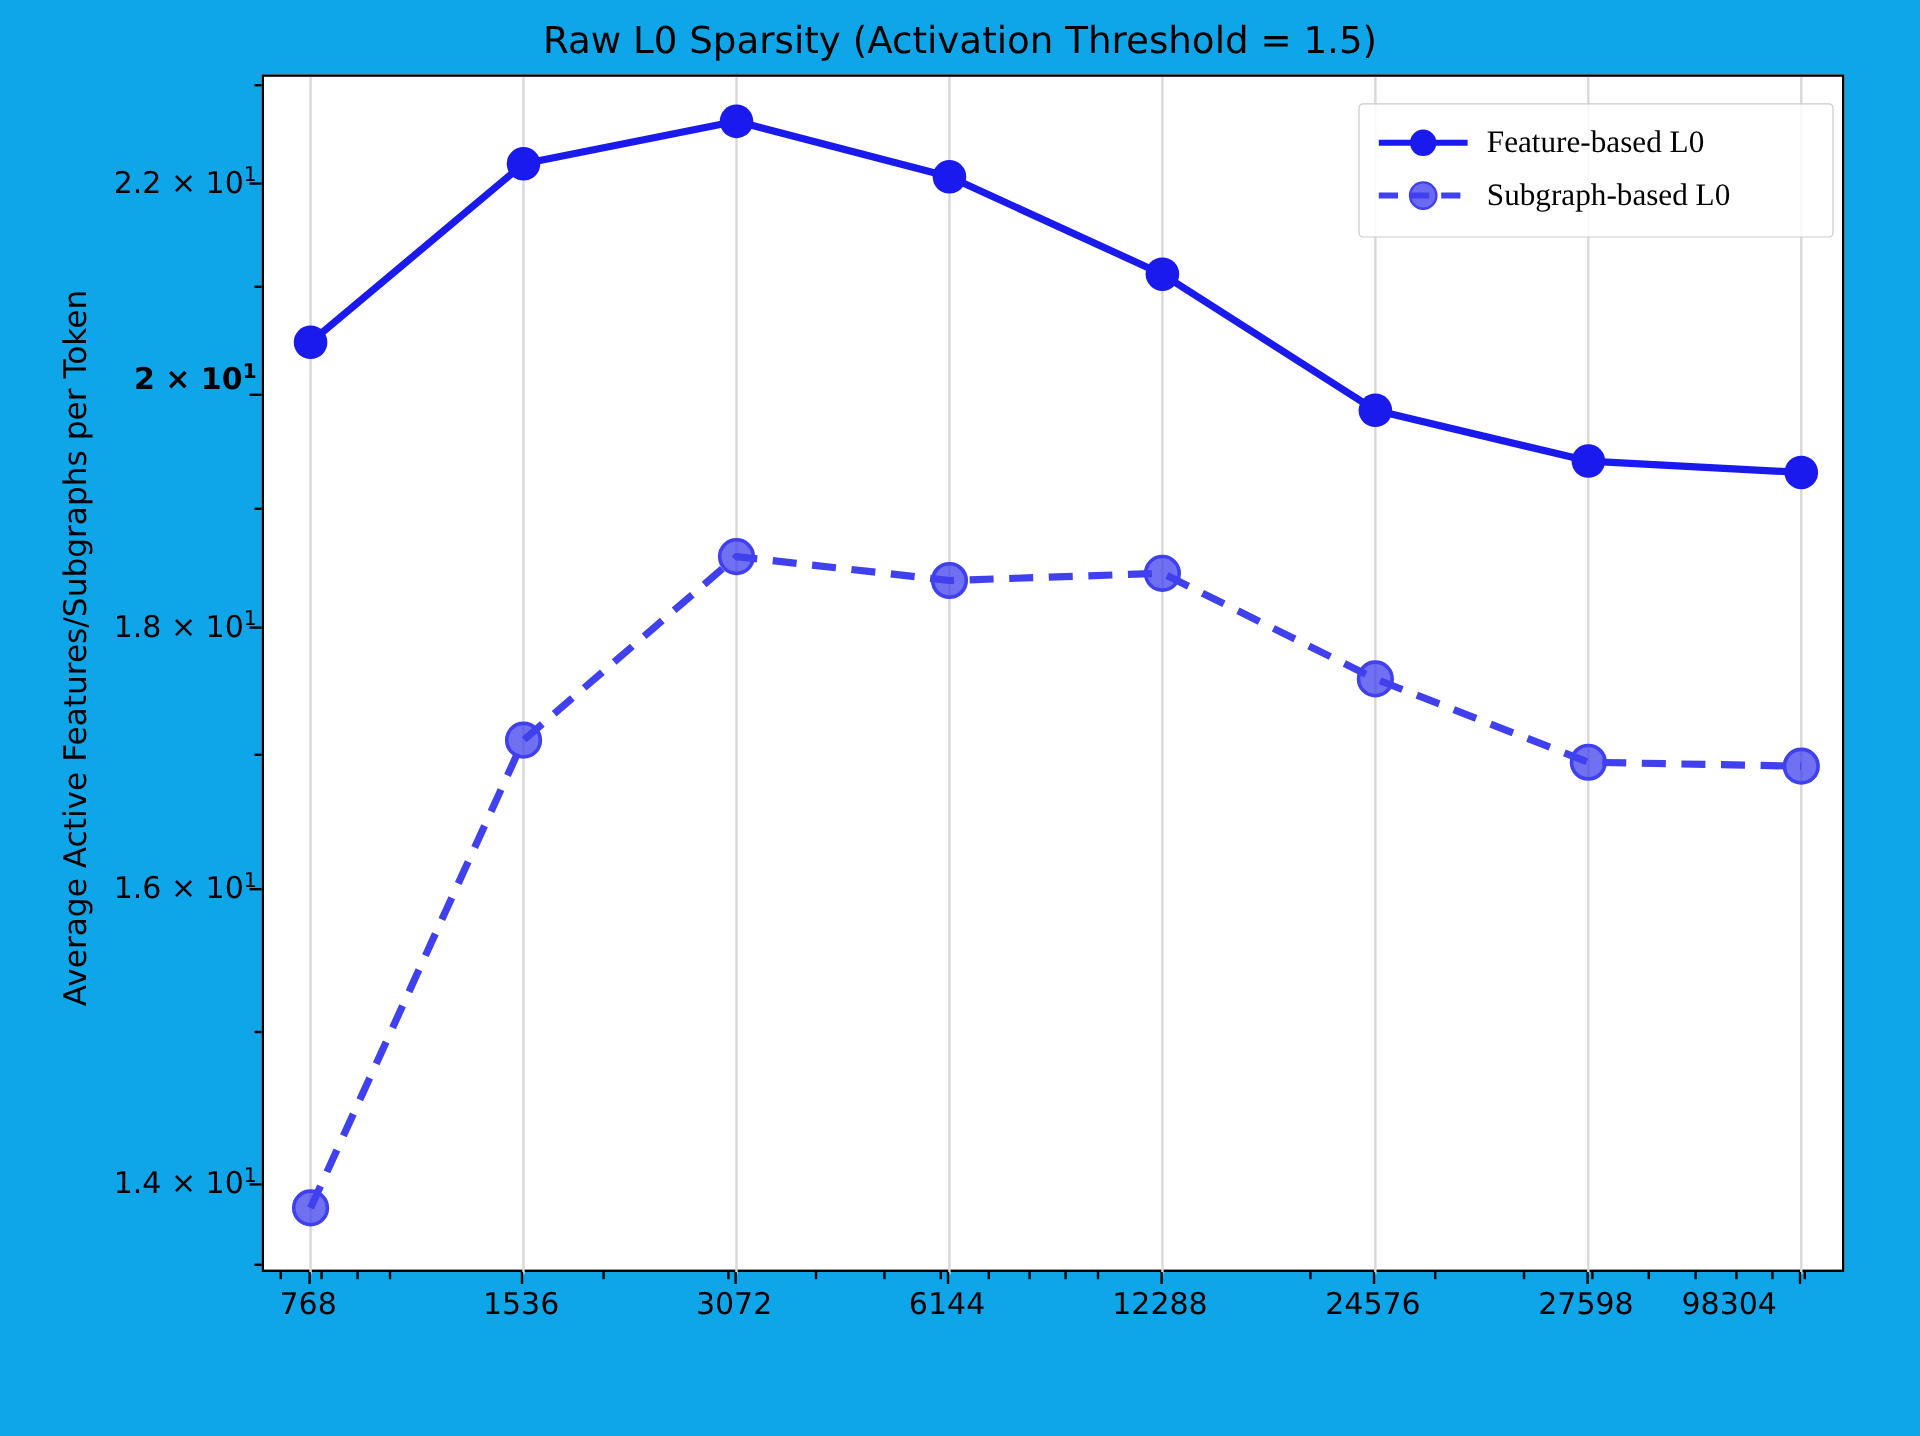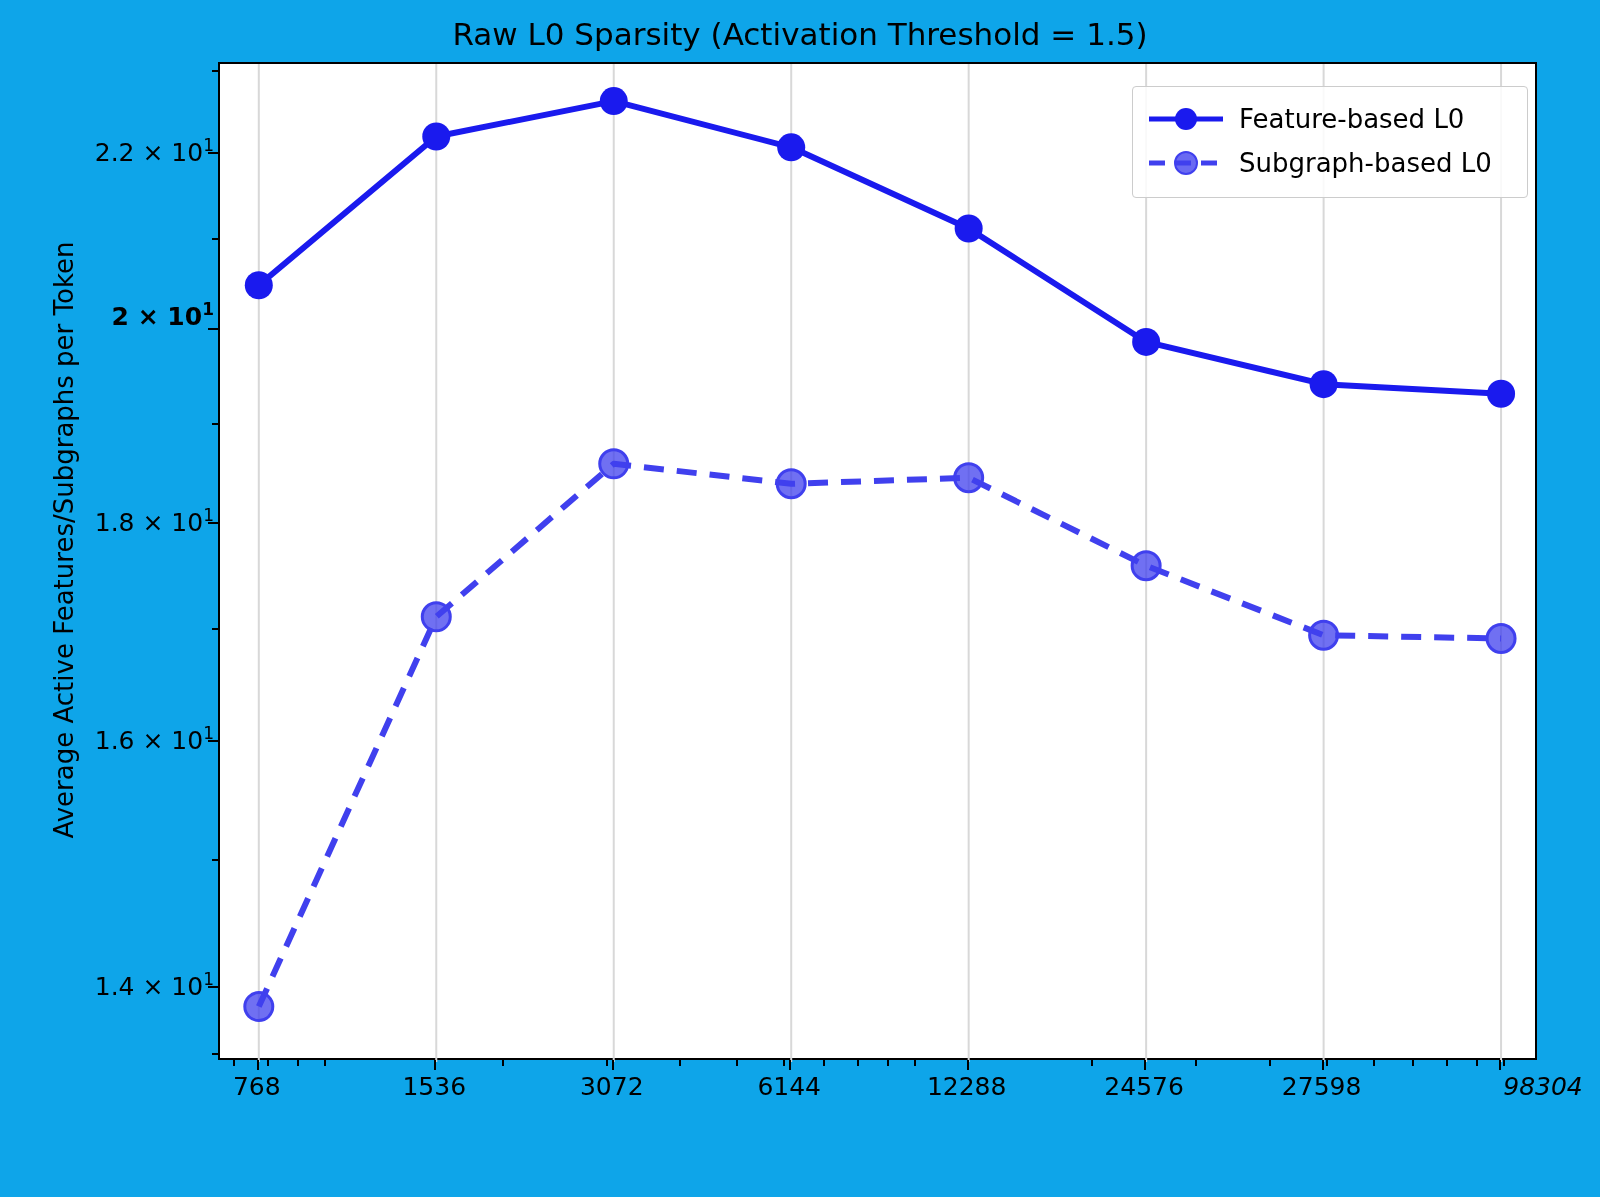--- a/index.html
+++ b/index.html
@@ -125,20 +125,21 @@
     width: 78px;
     height: 30px;
     flex: 0 0 78px;
     position: relative;
   }
   .legend-text {
     font-size: 26px;
     color: #000000;
     padding-left: 14px;
     white-space: nowrap;
+    font-family: Liberation Serif, serif;
   }
   sup.exp {
     font-size: 0.68em;
     vertical-align: super;
     line-height: 0;
   }
 </style>
 </head>
 <body>
 
@@ -193,21 +194,21 @@
       <div class="ytick-label" style="top: 152.029px;">2.2 × 10<sup class="exp">1</sup></div>
     </div>
   <div id="xtick-labels">
       <div class="xtick-label" style="left: 256.802px;">768</div>
       <div class="xtick-label" style="left: 434.269px;">1536</div>
       <div class="xtick-label" style="left: 611.736px;">3072</div>
       <div class="xtick-label" style="left: 789.204px;">6144</div>
       <div class="xtick-label" style="left: 966.671px;">12288</div>
       <div class="xtick-label" style="left: 1144.14px;">24576</div>
       <div class="xtick-label" style="left: 1321.61px;">27598</div>
-      <div class="xtick-label" style="left: 1543px; font-style: italic;">98304</div>
+      <div class="xtick-label" style="left: 1441px;">98304</div>
     </div>
   <div id="tick-marks">
       <div class="tick-mark-y" style="top: 986.046px;"></div>
       <div class="tick-mark-y" style="top: 739.65px;"></div>
       <div class="tick-mark-y" style="top: 522.313px;"></div>
       <div class="tick-mark-y" style="top: 327.899px;"></div>
       <div class="tick-mark-y" style="top: 152.029px;"></div>
       <div class="tick-mark-y minor" style="top: 1053.15px;"></div>
       <div class="tick-mark-y minor" style="top: 858.739px;"></div>
       <div class="tick-mark-y minor" style="top: 627.784px;"></div>

